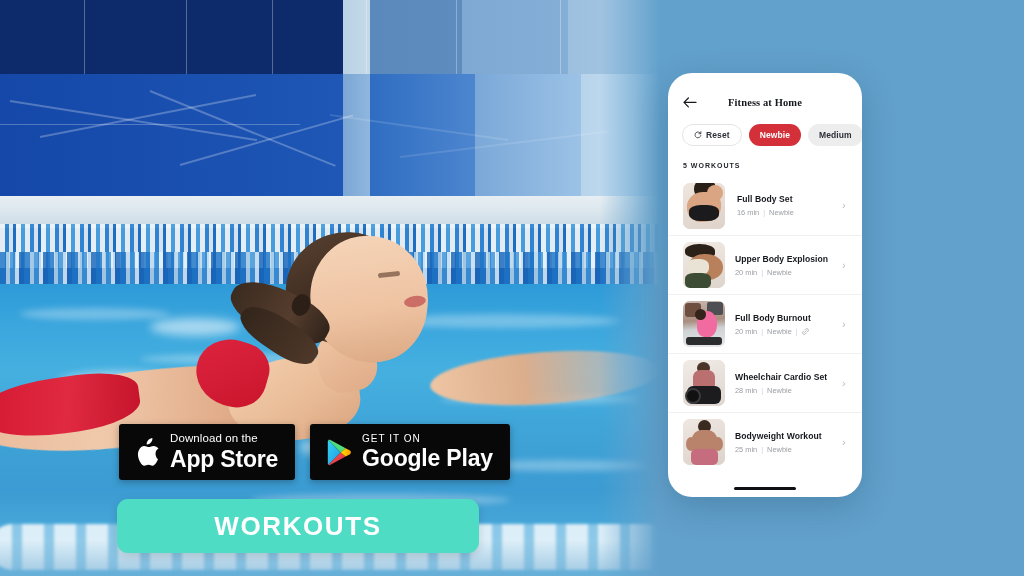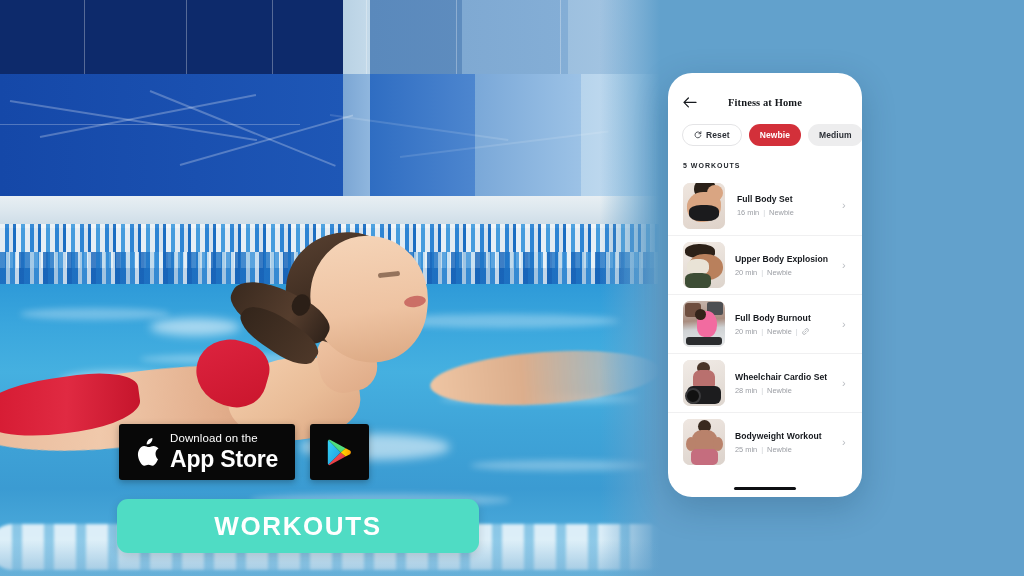--- a/index.html
+++ b/index.html
@@ -366,20 +366,24 @@
         <linearGradient id="gpD" x1="0" y1="1" x2="1" y2="0">
           <stop offset="0" stop-color="#2dd070"></stop>
             <stop offset="1" stop-color="#6ee98a"></stop>
         </linearGradient>
       </defs>
       <path fill="url(#gpA)" d="M1.4 1.0 L13.8 13.4 L1.4 25.8 C1.0 25.4 0.8 24.8 0.8 24.0 L0.8 2.8 C0.8 2.0 1.0 1.4 1.4 1.0 Z"></path>
       <path fill="url(#gpD)" d="M1.4 1.0 C1.9 0.5 2.7 0.5 3.5 1.0 L18.6 9.2 L13.8 13.4 Z"></path>
       <path fill="url(#gpC)" d="M1.4 25.8 L13.8 13.4 L18.6 17.6 L3.5 25.8 C2.7 26.3 1.9 26.3 1.4 25.8 Z"></path>
       <path fill="url(#gpB)" d="M18.6 9.2 L23.0 11.6 C24.2 12.4 24.2 14.4 23.0 15.2 L18.6 17.6 L13.8 13.4 Z"></path>
     </svg>
+    <span class="txt">
+      <span class="small">GET IT ON</span>
+      <span class="big">Google Play</span>
+    </span>
   </div>
 </div>
 
 <button id="install">
   <span>WORKOUTS</span>
 </button>
 
 <div id="phone">
 
   <div class="ph-header">

